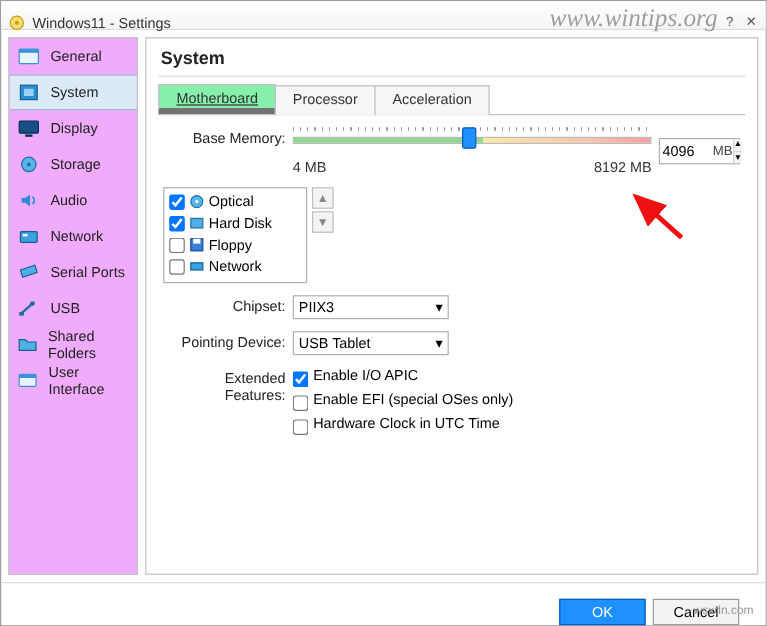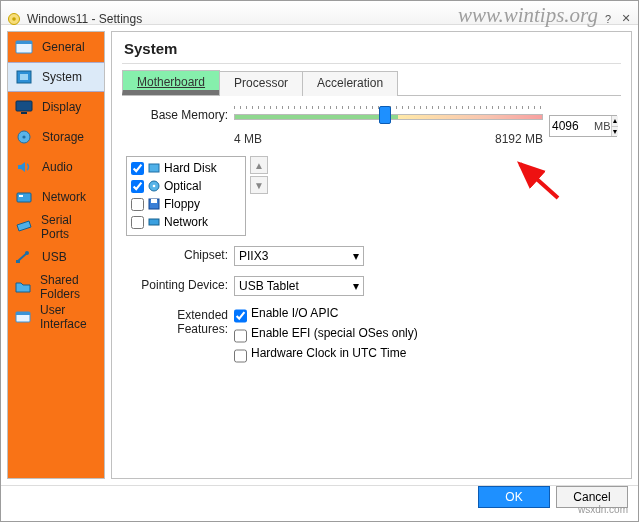--- a/index.html
+++ b/index.html
@@ -6,21 +6,21 @@
   body { margin:0; background:#fff; width:639px; height:522px; position:relative; }
   .window { width:639px; height:522px; border:1px solid #9c9c9c; background:#fff; position:relative; display:flex; flex-direction:column; }
   .titlebar { height:24px; background:linear-gradient(#fff,#f4f4f4); border-bottom:1px solid #ddd; display:flex; align-items:center; padding:12px 4px 0 6px;text-align:center; }
   .titlebar-icon { width:14px; height:14px; margin-right:6px; display:inline-flex; align-items:center; justify-content:center; }
   .titlebar-title { flex:0 0 auto; color:#333; }
   .titlebar-spacer { flex:1; }
   .titlebar-btn { width:16px; height:14px; margin-left:2px; display:flex; align-items:center; justify-content:center; color:#555; cursor:default; font-size:11px; }
   .watermark { position:absolute; top:2px; right:40px; font-size:21px; font-style:italic; color:rgba(120,120,120,0.7); font-family:Georgia,serif; pointer-events:none; z-index:50;}
   .watermark2 { position:absolute; bottom:6px; right:10px; font-size:10px; color:#999; z-index:50;}
   .client { flex:1; display:flex; padding:6px; gap:6px; overflow:hidden; }
-  .sidebar { width:98px; border:1px solid #c0c0c0; background:#f97316; overflow:hidden; }
+  .sidebar { width:108px; border:1px solid #c0c0c0; background:#f0abfc; overflow:hidden; }
   .sidebar-item { display:flex; align-items:center; height:30px; padding:0 4px 0 6px; gap:8px; cursor:default; border-bottom:1px solid transparent;}
   .sidebar-item .ico { width:20px; height:18px; display:flex; align-items:center; justify-content:center; }
   .sidebar-item .lbl { color:#222; }
   .sidebar-item.sel { background:#dceaf8; border-top:1px solid #aac; border-bottom:1px solid #aac; }
   .content { flex:1; border:1px solid #c0c0c0; background:#fff; padding:8px 10px 4px 10px; position:relative; display:flex; flex-direction:column;}
   .page-title { font-weight:600; font-size:15px; color:#222; margin:0 0 6px 2px; }
   .hr { border:none; border-top:1px solid #ddd; margin:0 0 6px 0;}
   .tabs { display:flex; border-bottom:1px solid #c0c0c0; height:26px; }
   .tab { padding:4px 14px 0 14px; border:1px solid #c0c0c0; border-bottom:none; margin-right:-1px; background:#f6f6f6; color:#333; position:relative; top:1px; cursor:default;}
   .tab.sel { background:#86efac; top:0px; border-bottom:5px solid #737373;text-decoration:underline; }
@@ -43,21 +43,21 @@
   .bootbox { display:flex; gap:4px;}
   .bootlist { width:120px; height:80px; border:1px solid #b0b0b0; background:#fff; padding:2px;}
   .bootitem { display:flex; align-items:center; height:18px; gap:4px; padding:0 2px;}
   .bootitem input { margin:0;}
   .bootbtns { display:flex; flex-direction:column; gap:2px;}
   .bootbtn { width:18px; height:18px; border:1px solid #c0c0c0; background:#f4f4f4; display:flex; align-items:center; justify-content:center; font-size:10px; color:#888;}
   select,.fake-select { border:1px solid #b0b0b0; background:#fff; height:20px; font-size:12px; padding:0 2px; }
   .fake-select { width:130px; display:flex; align-items:center; justify-content:space-between; padding:0 4px;}
   .chk-row { display:flex; gap:4px; height:20px;}
   .chk-row input { margin:0;}
-  .footer { height:36px; border-top:1px solid #ddd; display:flex; align-items:flex-start; justify-content:flex-end; gap:6px; padding:0 10px;}
+  .footer { height:36px; border-top:1px solid #ddd; display:flex; align-items:flex-end; justify-content:flex-end; gap:6px; padding:0 22px;}
   .btn { min-width:72px; height:22px; border:1px solid #9c9c9c; background:#f3f3f3; display:flex; align-items:center; justify-content:center; cursor:default;}
   .btn.primary { background:#1e90ff; border-color:#0b5bb3; color:#fff;}
   .red-arrow { position:absolute; top:126px; left:400px; z-index:40; pointer-events:none;}
   svg { display:block; }
 </style>
 </head>
 <body>
 
 <div class="window">
 
@@ -209,34 +209,34 @@
         </div>
 
         <div class="row">
           <div class="field">
             <div class="bootbox">
               <div class="bootlist">
                 <div class="bootitem">
                   <input type="checkbox" checked="" style="">
                   <span>
                       <svg width="12" height="12">
-                        <rect x="1" y="2" width="10" height="8" fill="#4fb0e8" stroke="#1e6fa5"></rect>
-                      </svg>
-                    </span>
-                  <span>Hard Disk</span>
-                </div>
-                <div class="bootitem">
-                  <input type="checkbox" checked="" style="">
-                  <span>
-                      <svg width="12" height="12">
                         <circle cx="6" cy="6" r="5" fill="#59b4e8" stroke="#1e6fa5"></circle>
                         <circle cx="6" cy="6" r="1.3" fill="#fff"></circle>
                       </svg>
                     </span>
                   <span>Optical</span>
+                </div>
+                <div class="bootitem">
+                  <input type="checkbox" checked="" style="">
+                  <span>
+                      <svg width="12" height="12">
+                        <rect x="1" y="2" width="10" height="8" fill="#4fb0e8" stroke="#1e6fa5"></rect>
+                      </svg>
+                    </span>
+                  <span>Hard Disk</span>
                 </div>
                 <div class="bootitem">
                   <input type="checkbox" style="">
                   <span>
                       <svg width="12" height="12">
                         <rect x="1" y="1" width="10" height="10" fill="#3a7fd6" stroke="#15468f"></rect>
                         <rect x="3" y="1" width="6" height="4" fill="#fff"></rect>
                       </svg>
                     </span>
                   <span>Floppy</span>

